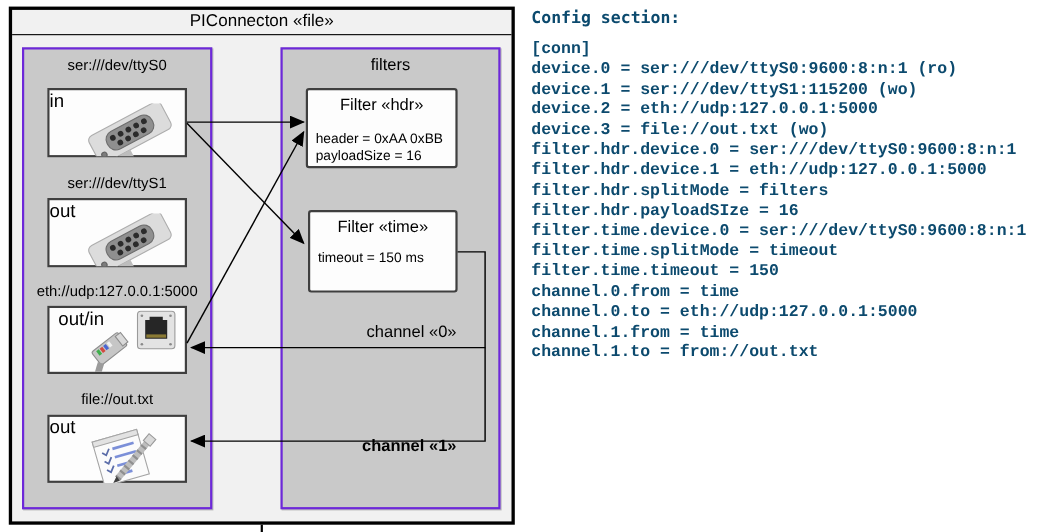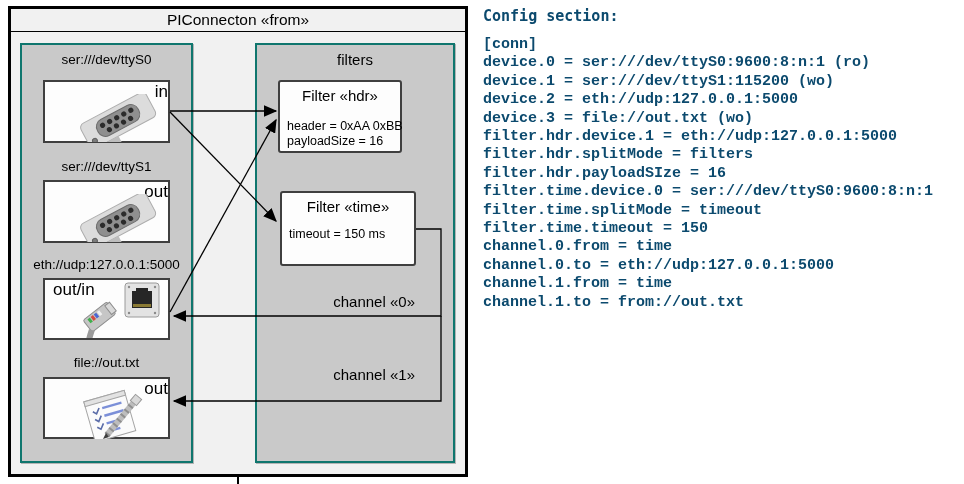--- a/index.html
+++ b/index.html
@@ -7,65 +7,65 @@
          font-family:"Liberation Sans",sans-serif;color:#000;}
 
   
   #diagram{position:absolute;left:8px;top:6px;width:460px;height:471px;
            border:3px solid #000;background:#f1f1f1;box-sizing:border-box;}
   #diagram-title{position:absolute;left:0;top:0;width:100%;height:22px;line-height:22px;
                  text-align:center;font-size:15.5px;border-bottom:1px solid #000;}
   #bottom-tick{position:absolute;left:226px;top:468px;width:2px;height:9px;background:#000;}
 
   
-  .panel{position:absolute;background:#c9c9c9;border:2px solid #0f766e;box-sizing:border-box;
+  .panel{position:absolute;background:#c9c9c9;border:2px solid #6d28d9;box-sizing:border-box;
          box-shadow:1px 1px 0 rgba(0,0,0,0.25);}
   #devices-panel{left:9px;top:34px;width:173px;height:420px;}
   #filters-panel{left:244px;top:34px;width:200px;height:420px;}
   #filters-title{position:absolute;left:0;top:6px;width:100%;text-align:center;font-size:15px;}
 
   
   .dev-label{position:absolute;left:0;width:100%;text-align:center;font-size:13.5px;white-space:nowrap;}
   .dev-box{position:absolute;left:21px;width:127px;height:63px;background:#fdfdfd;
            border:2px solid #3f3f3f;box-sizing:border-box;}
   .port{position:absolute;top:0px;font-size:17px;}
-  .port-center{left:0;width:100%;text-align:right;}
+  .port-center{left:0;width:100%;text-align:left;}
   .port-left{left:8px;}
   .dev-icon{position:absolute;}
 
   
   .filter-box{position:absolute;background:#fdfdfd;border:2px solid #3f3f3f;border-radius:3px;
               box-sizing:border-box;}
-  #filter-hdr{left:21px;top:35px;width:124px;height:73px;}
+  #filter-hdr{left:21px;top:35px;width:138px;height:73px;}
   #filter-time{left:23px;top:146px;width:136px;height:75px;}
   .filter-title{position:absolute;left:0;top:5px;width:100%;text-align:center;font-size:15px;}
   .filter-attrs{position:absolute;left:7px;top:37px;font-size:12.5px;line-height:15px;white-space:nowrap;}
   #filter-time .filter-attrs{top:34px;}
 
   .channel-label{position:absolute;font-size:15px;white-space:nowrap;text-align:right;right:38px;}
   #channel0-label{top:248px;margin-left:40px;}
-  #channel1-label{top:321px;}
+  #channel1-label{top:352px;font-weight:bold;}
 
   
   #wires{position:absolute;left:0;top:0;width:964px;height:484px;pointer-events:none;}
 
   
   #config{position:absolute;left:483px;top:7px;width:478px;
           font-family:"DejaVu Sans Mono",monospace;font-weight:bold;font-size:15px;color:#0c4a6e;}
   #config-heading{line-height:18px;}
   #config-lines{margin-top:11px;font-family:Liberation Mono, monospace;}
   .cfg-line{line-height:18.4px;white-space:pre;}
 </style>
 </head>
 <body>
 
 <div id="stage">
 
   <div id="diagram">
-    <div id="diagram-title">PIConnecton «from»</div>
+    <div id="diagram-title">PIConnecton «file»</div>
 
     <div id="devices-panel" class="panel">
 
       <div class="dev-label" style="top:7px">ser:///dev/ttyS0</div>
       <div class="dev-box" style="top:35px">
         <div class="port port-center">in</div>
         <svg class="dev-icon" style="left:24px;top:12px" width="100" height="48" viewBox="0 0 100 48">
           <g transform="rotate(-28 50 26)">
             <rect x="12" y="12" width="74" height="28" rx="5" fill="#dcdcdc" stroke="#adadad"></rect>
             <rect x="26" y="17" width="46" height="18" rx="8" fill="#8f8f8f" stroke="#6d6d6d"></rect>
@@ -197,20 +197,21 @@
   </svg>
 
   <div id="config">
     <div id="config-heading">Config section:</div>
     <div id="config-lines">
       <div class="cfg-line">[conn]</div>
       <div class="cfg-line">device.0 = ser:///dev/ttyS0:9600:8:n:1 (ro)</div>
       <div class="cfg-line">device.1 = ser:///dev/ttyS1:115200 (wo)</div>
       <div class="cfg-line">device.2 = eth://udp:127.0.0.1:5000</div>
       <div class="cfg-line">device.3 = file://out.txt (wo)</div>
+      <div class="cfg-line">filter.hdr.device.0 = ser:///dev/ttyS0:9600:8:n:1</div>
       <div class="cfg-line">filter.hdr.device.1 = eth://udp:127.0.0.1:5000</div>
       <div class="cfg-line">filter.hdr.splitMode = filters</div>
       <div class="cfg-line">filter.hdr.payloadSIze = 16</div>
       <div class="cfg-line">filter.time.device.0 = ser:///dev/ttyS0:9600:8:n:1</div>
       <div class="cfg-line">filter.time.splitMode = timeout</div>
       <div class="cfg-line">filter.time.timeout = 150</div>
       <div class="cfg-line">channel.0.from = time</div>
       <div class="cfg-line">channel.0.to = eth://udp:127.0.0.1:5000</div>
       <div class="cfg-line">channel.1.from = time</div>
       <div class="cfg-line">channel.1.to = from://out.txt</div>

